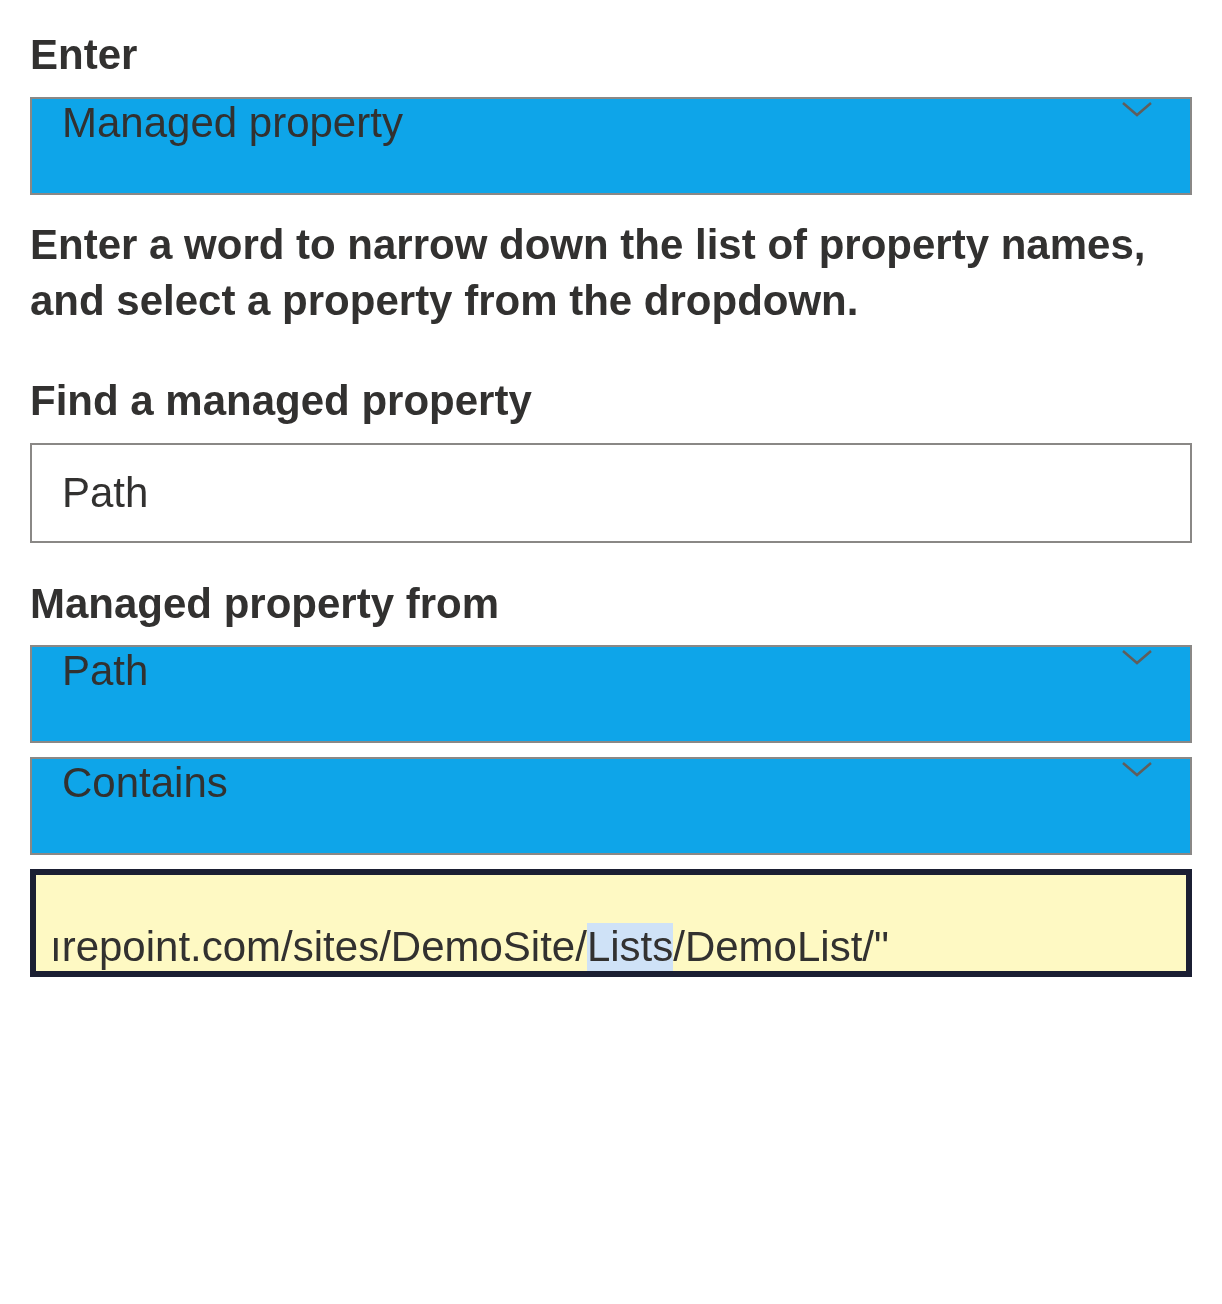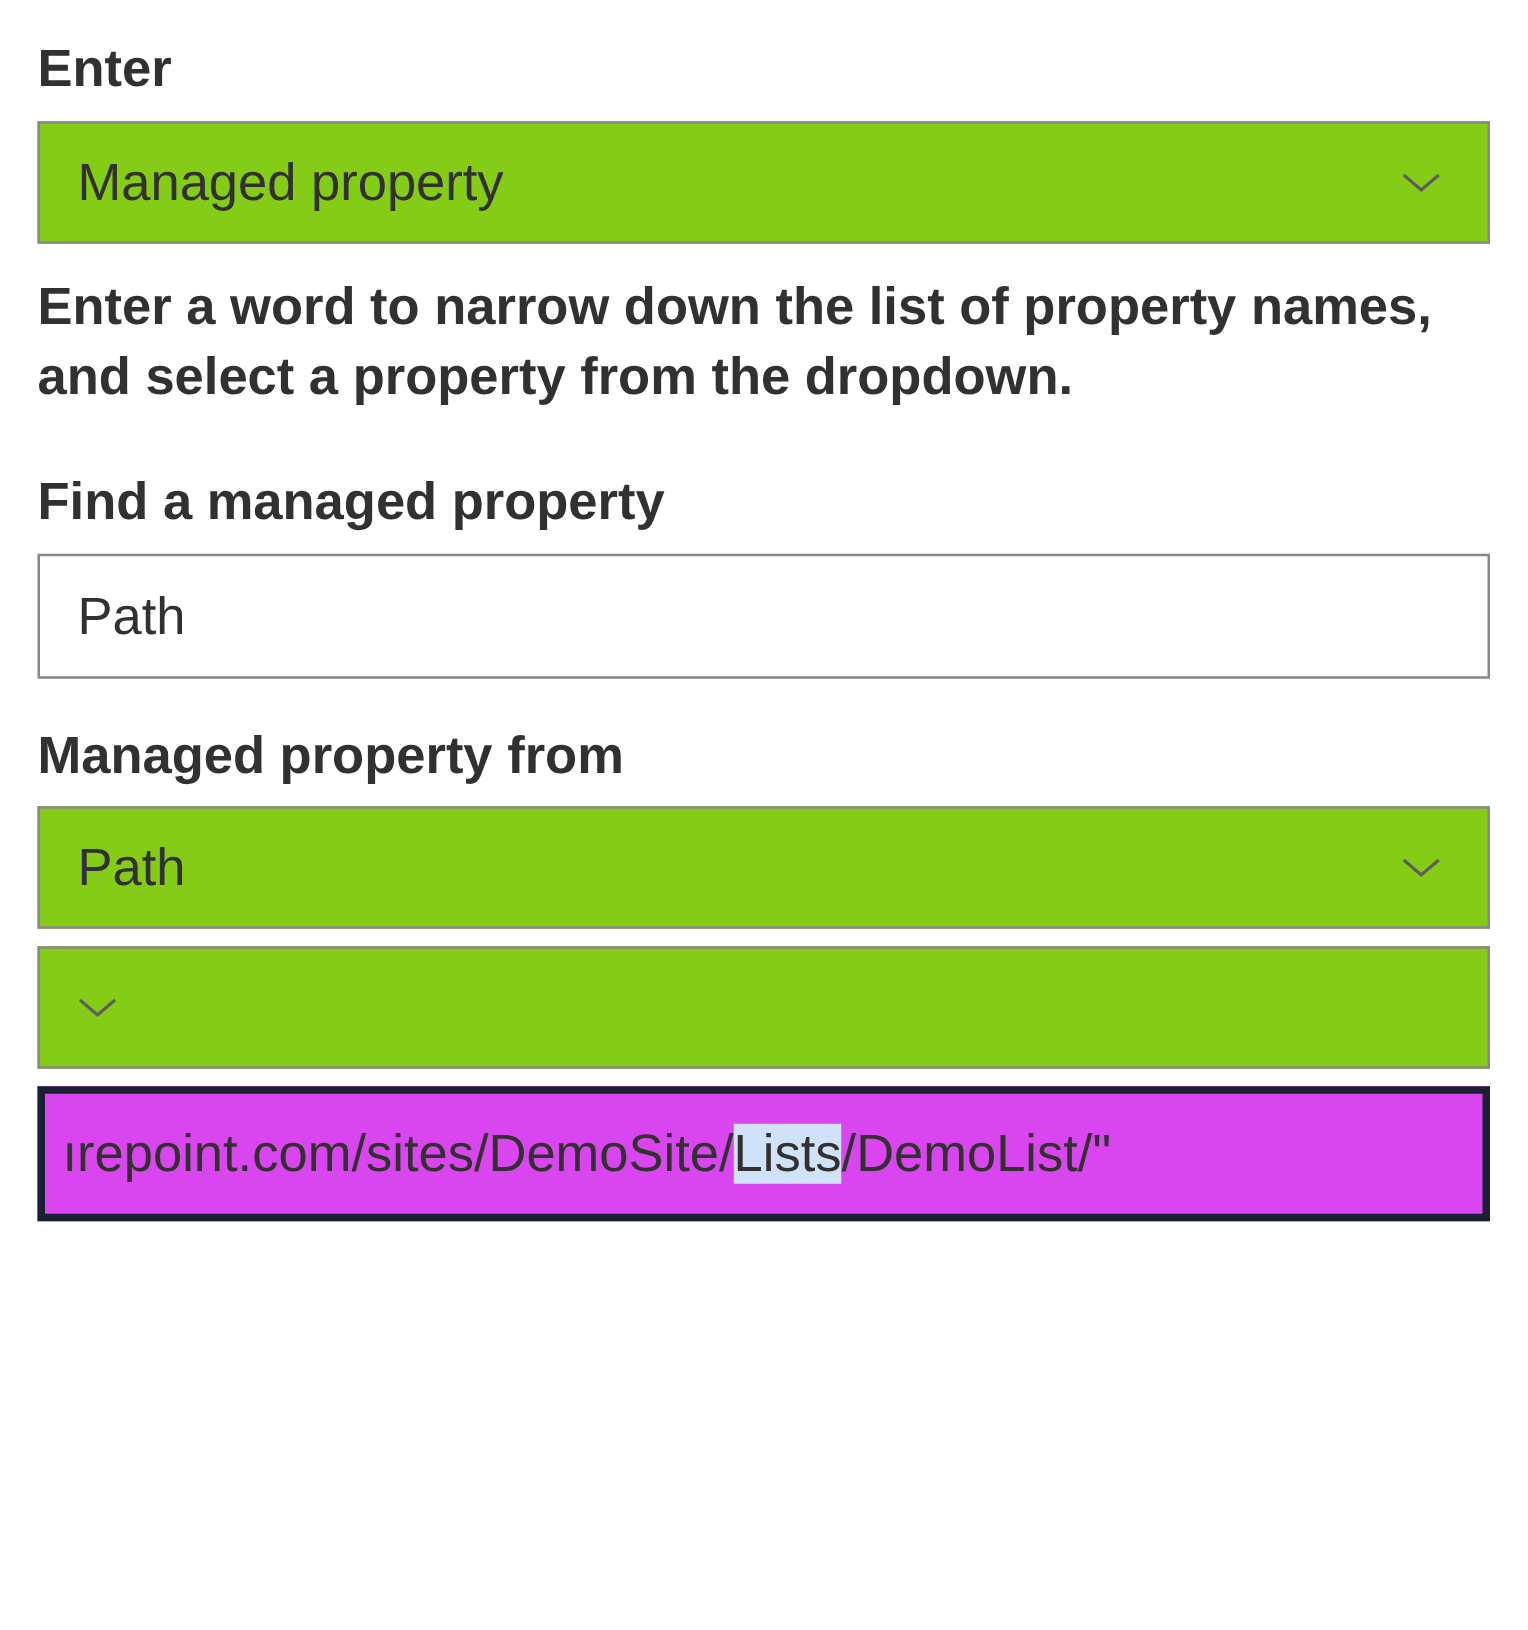--- a/index.html
+++ b/index.html
@@ -28,24 +28,24 @@
       font-size: 42px;
       font-weight: 600;
       color: #323130;
       line-height: 1.35;
       margin-top: 22px;
       margin-bottom: 44px;
     }
     .dropdown {
       width: 100%;
       border: 2px solid #8a8886;
-      background: #84cc16;
+      background: #0ea5e9;
       height: 98px;
       display: flex;
-      align-items: center;
+      align-items: flex-start;
       justify-content: space-between;
       padding: 0 37px 0 30px;
       cursor: pointer;
     }
     .dropdown-text {
       font-size: 42px;
       font-weight: 400;
       color: #323130;
     }
     .chevron {
@@ -80,24 +80,24 @@
     }
     .section-find {
       margin-bottom: 34px;
     }
     .stacked-dropdown {
       margin-bottom: 14px;
     }
     .value-input-wrapper {
       width: 100%;
       border: 6px solid #1b1f33;
-      background: #d946ef;
+      background: #fef9c3;
       height: 108px;
       display: flex;
-      align-items: center;
+      align-items: flex-end;
       padding: 0 14px;
       margin-top: 8px;
       overflow: hidden;
     }
     .value-content {
       font-size: 42px;
       font-weight: 400;
       color: #323130;
       white-space: nowrap;
       display: inline-flex;
@@ -137,20 +137,21 @@
   <div class="dropdown stacked-dropdown">
     <span class="dropdown-text">Path</span>
     <span class="chevron">
       <svg viewBox="0 0 32 20" fill="none" stroke="#605e5c" stroke-width="2.5">
         <polyline points="2,4 16,16 30,4"></polyline>
       </svg>
     </span>
   </div>
 
   <div class="dropdown stacked-dropdown">
+    <span class="dropdown-text">Contains</span>
     <span class="chevron">
       <svg viewBox="0 0 32 20" fill="none" stroke="#605e5c" stroke-width="2.5">
         <polyline points="2,4 16,16 30,4"></polyline>
       </svg>
     </span>
   </div>
 
   <div class="value-input-wrapper">
     <span class="value-content">
       <span>ırepoint.com/sites/DemoSite/</span>

